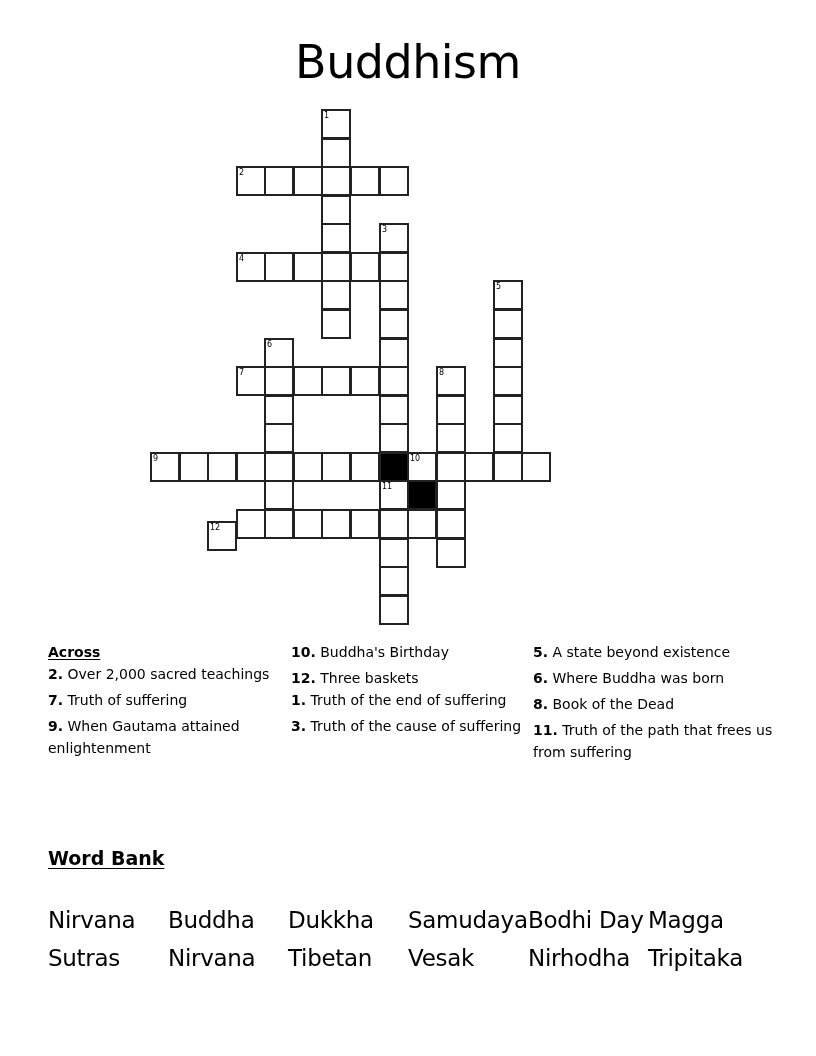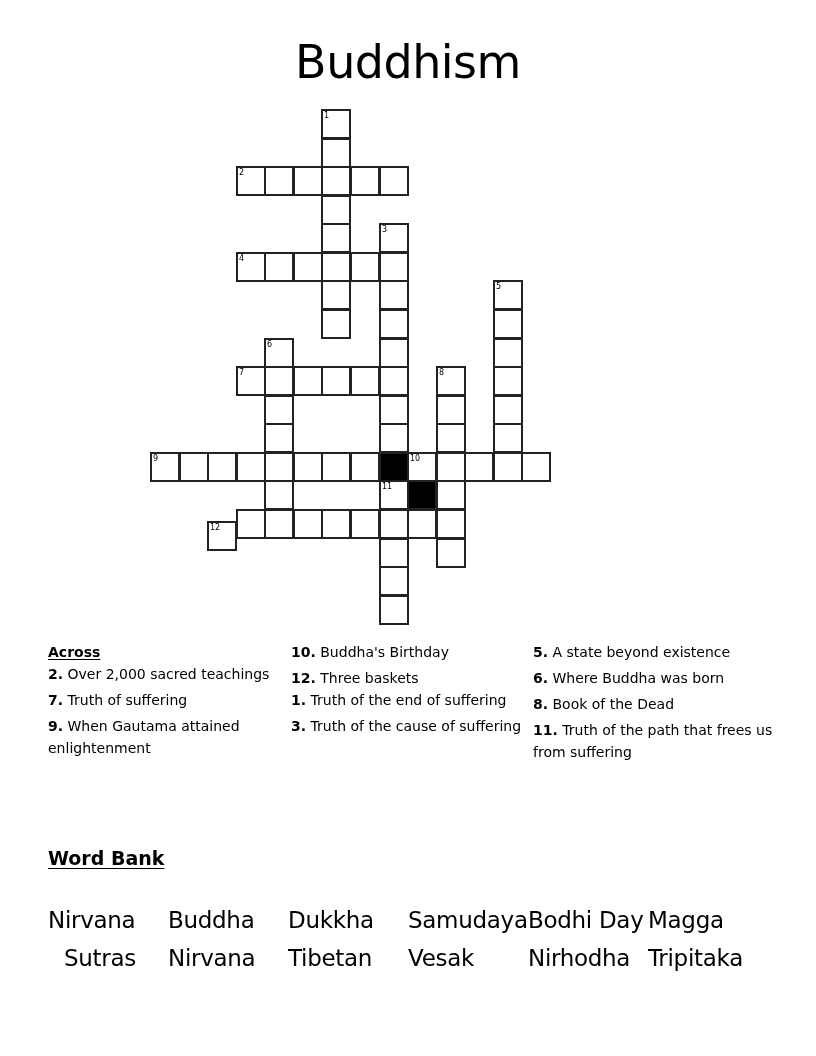--- a/index.html
+++ b/index.html
@@ -156,20 +156,20 @@
 <div class="wb-grid">
   <div class="wb-row">
     <span class="wb-word" style="left:0px">Nirvana</span>
     <span class="wb-word" style="left:120px">Buddha</span>
     <span class="wb-word" style="left:240px">Dukkha</span>
     <span class="wb-word" style="left:360px">Samudaya</span>
     <span class="wb-word" style="left:480px">Bodhi Day</span>
     <span class="wb-word" style="left:600px">Magga</span>
   </div>
   <div class="wb-row">
-    <span class="wb-word" style="left:16px">Sutras</span>
+    <span class="wb-word" style="left:0px">Sutras</span>
     <span class="wb-word" style="left:120px">Nirvana</span>
     <span class="wb-word" style="left:240px">Tibetan</span>
     <span class="wb-word" style="left:360px">Vesak</span>
     <span class="wb-word" style="left:480px">Nirhodha</span>
     <span class="wb-word" style="left:600px">Tripitaka</span>
   </div>
 </div>
 
 </body></html>

